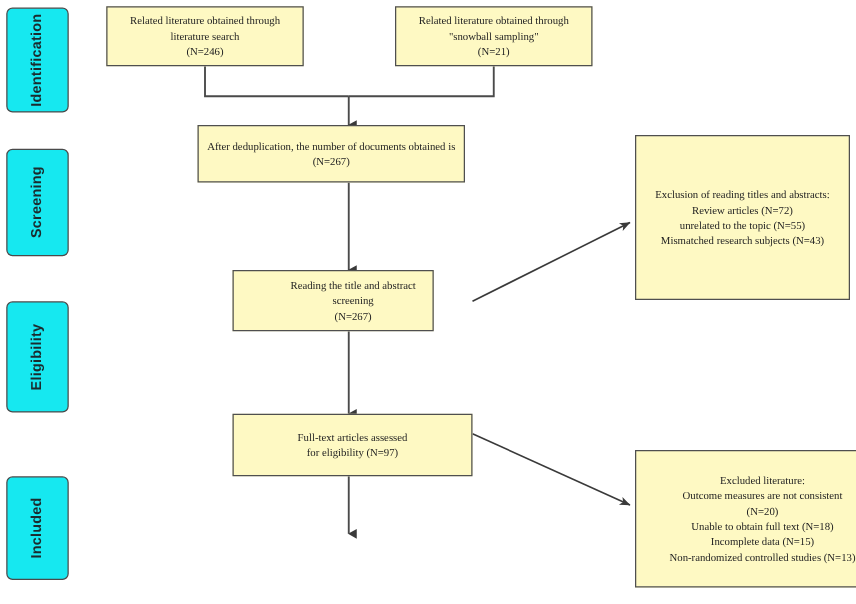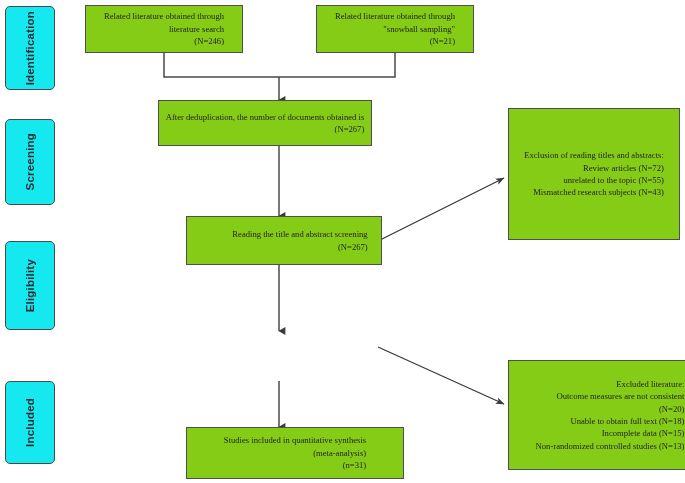--- a/index.html
+++ b/index.html
@@ -36,27 +36,27 @@
     font-family: "Liberation Sans", "DejaVu Sans", sans-serif;
     font-weight: bold;
     font-size: 11.5px;
     letter-spacing: 0.2px;
     color: #1b2b2e;
     white-space: nowrap;
   }
   
   .box {
     position: absolute;
-    background: #84cc16;
+    background: #fef9c3;
     border: 1.4px solid #4f4f4f;
     box-sizing: border-box;
     display: flex;
     align-items: center;
     justify-content: center;
-    text-align: right;
+    text-align: center;
     padding: 3px 6px;
   }
   .box .box-text {
     font-size: 8.6px;
     line-height: 1.45;
     color: #232323;
     white-space: pre-line;
   }
   
   #connectors {
@@ -136,31 +136,30 @@
     <span class="box-text">Related literature obtained through
 "snowball sampling"
 (N=21)</span>
   </div>
 
   <div class="box" style="left:158px; top:100px; width:214px; height:46px;">
     <span class="box-text">After deduplication, the number of documents obtained is
 (N=267)</span>
   </div>
 
-  <div class="box" style="left:186px; top:216px; width:196px; height:49px;padding-left:38px;">
+  <div class="box" style="left:186px; top:216px; width:161px; height:49px;padding-left:38px;">
     <span class="box-text">Reading the title and abstract screening
 (N=267)</span>
   </div>
 
+  <div class="box" style="left:186px; top:331px; width:192px; height:50px;">
+    <span class="box-text">Full-text articles assessed
+for eligibility (N=97)</span>
+  </div>
 
-  <div class="box" style="left:186px; top:427px; width:218px; height:52px;">
-    <span class="box-text">Studies included in quantitative synthesis
-(meta-analysis)
-(n=31)</span>
-  </div>
 
   <div class="box" style="left:508px; top:108px; width:172px; height:132px;">
     <span class="box-text">Exclusion of reading titles and abstracts:
 Review articles (N=72)
 unrelated to the topic (N=55)
 Mismatched research subjects (N=43)</span>
   </div>
 
   <div class="box" style="left:508px; top:360px; width:204px; height:110px;">
     <span class="box-text">Excluded literature:

